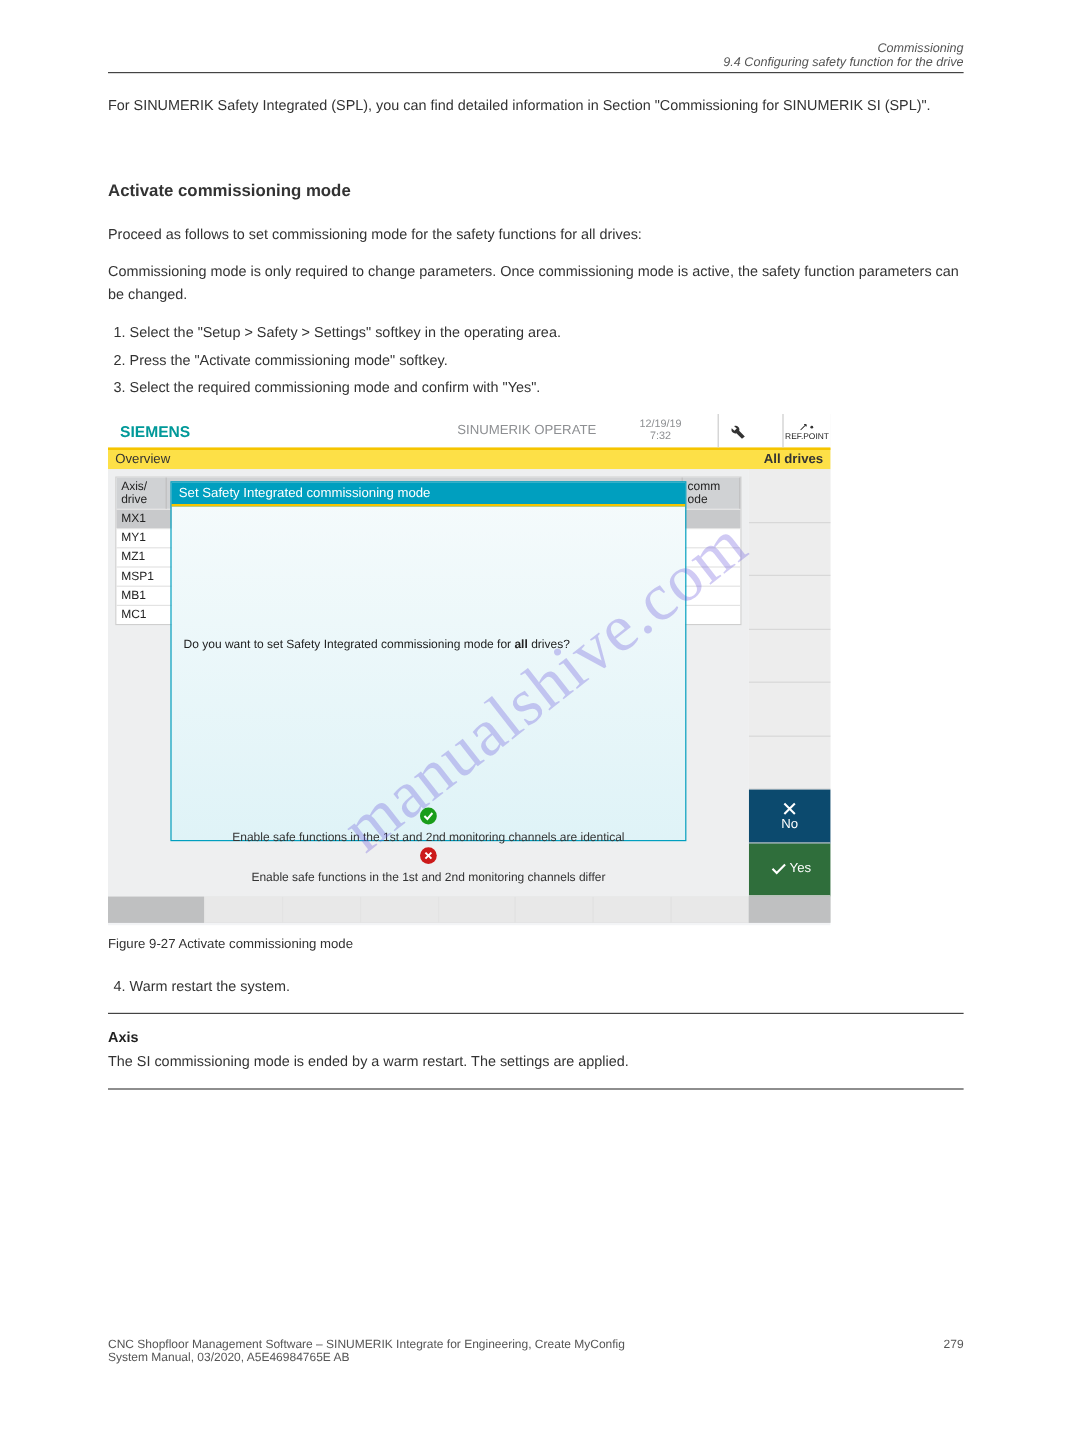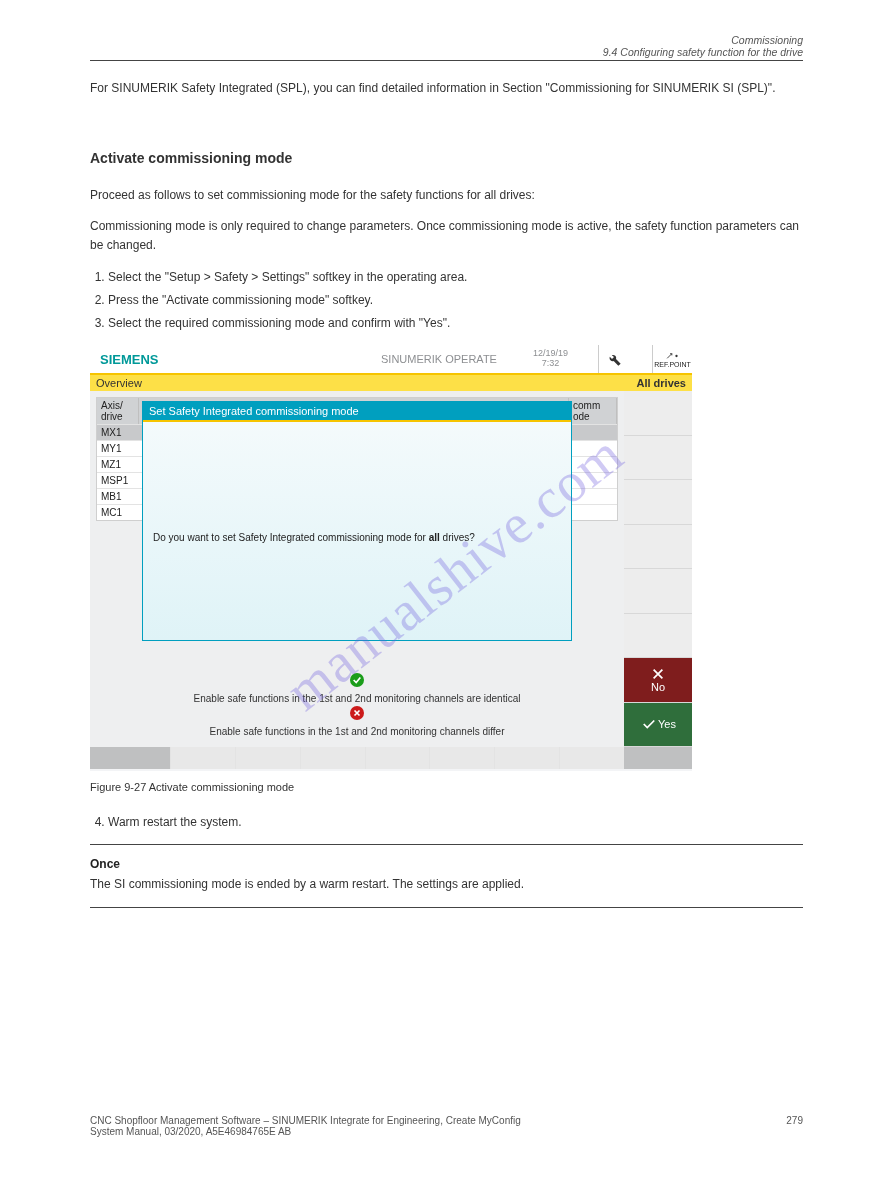--- a/index.html
+++ b/index.html
@@ -129,21 +129,21 @@
     width: 68px;
     background: #ededed;
     display: flex;
     flex-direction: column;
   }
   .ss-right .sk {
     flex: 1;
     border-bottom: 1px solid #d8d8d8;
   }
   .sk-no {
-    background: #7f1d1d;
+    background: #0c4a6e;
     color: #fff;
     display: flex;
     flex-direction: column;
     align-items: center;
     justify-content: center;
     font-size: 11px;
   }
   .sk-yes {
     background: #2f6e3b;
     color: #fff;
@@ -179,21 +179,21 @@
   .tbl-row div { padding: 2px 4px; }
   .tbl-row .c1 { width: 42px; }
   .tbl-row.sel { background: #c8c9cb; }
 
   
   .dlg {
     position: absolute;
     top: 10px;
     left: 52px;
     width: 430px;
-    height: 240px;
+    height: 300px;
     border: 1px solid #009fbf;
     background: linear-gradient(#f6fbfc, #dff3f7);
   }
   .dlg-title {
     height: 20px;
     background: #009fbf;
     color: #fff;
     font-size: 11px;
     padding: 3px 6px;
     border-bottom: 2px solid #f6c400;
@@ -446,21 +446,21 @@
     </div>
   </div>
 
   <div class="fig-caption">Figure 9-27   Activate commissioning mode</div>
 
   <ol class="ol" start="4">
     <li>Warm restart the system.</li>
   </ol>
 
   <div class="hr-mid"></div>
-  <div class="note-lbl">Once</div>
+  <div class="note-lbl">Axis</div>
   <p class="body-text">The SI commissioning mode is ended by a warm restart. The settings are applied.</p>
   <div class="hr-mid"></div>
 </div>
 
 <div class="watermark">manualshive.com</div>
 
 <div class="footer">
   <div class="fl">
     <span class="book">CNC Shopfloor Management Software – SINUMERIK Integrate for Engineering, Create MyConfig</span>
     <span>System Manual, 03/2020, A5E46984765E AB</span>

